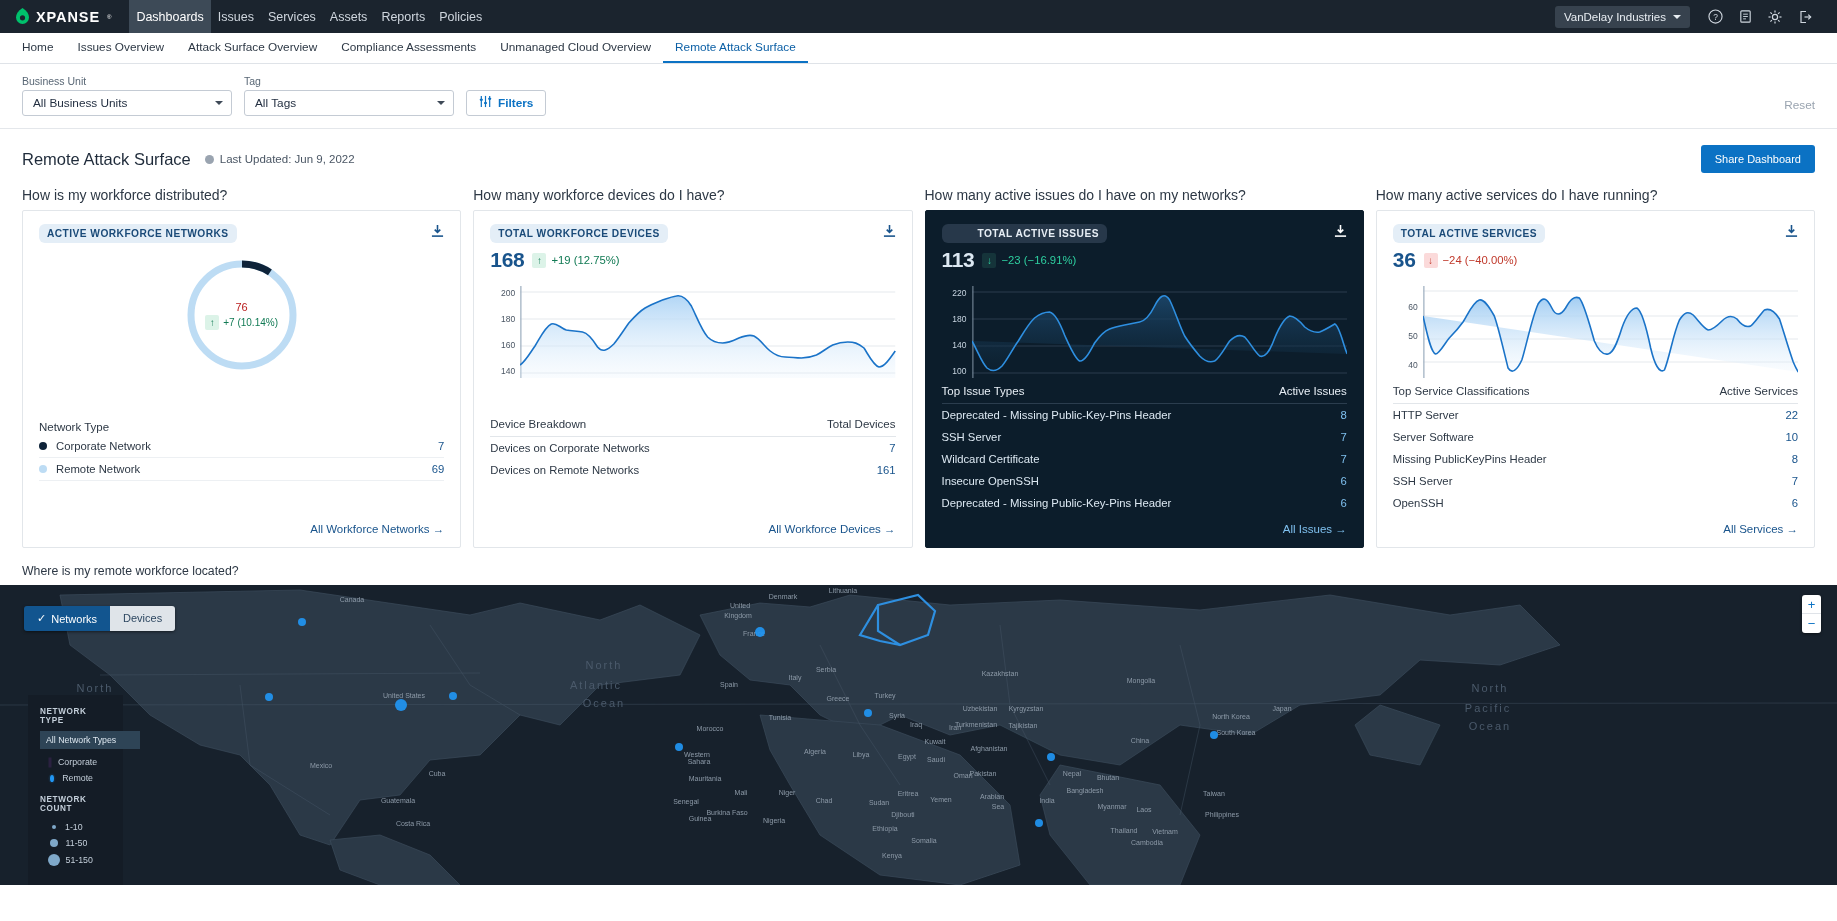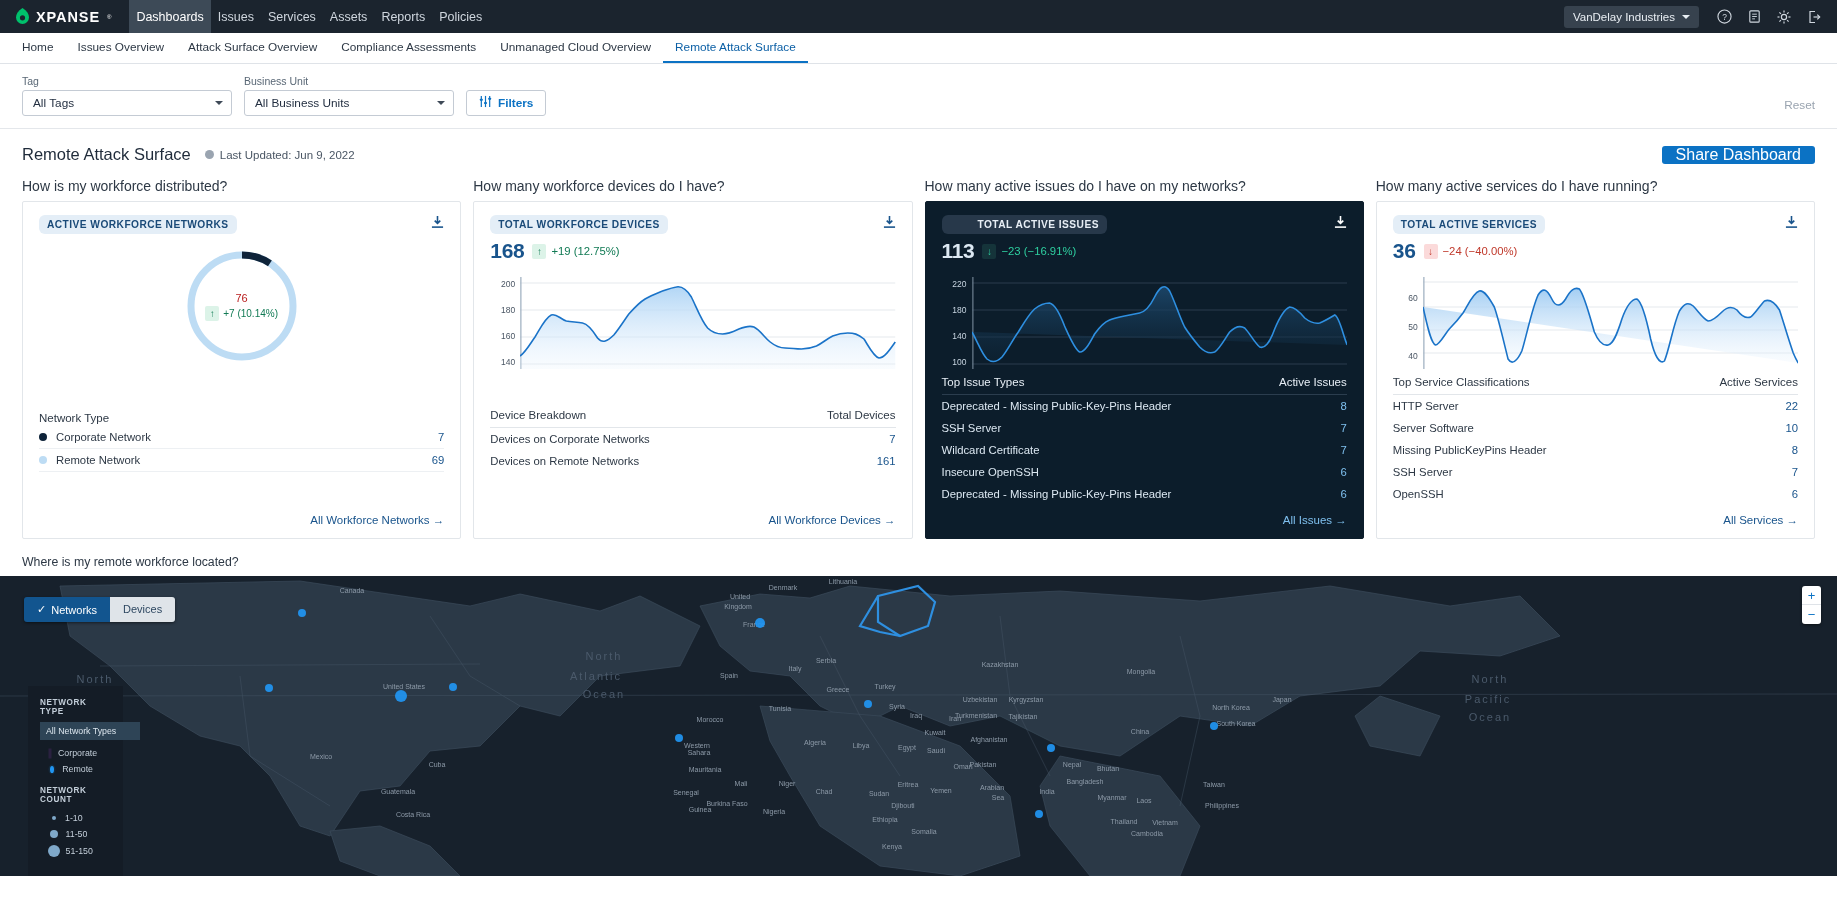--- a/index.html
+++ b/index.html
@@ -20,21 +20,21 @@
   .brand-mark { width: 13px; height: 17px; position: relative; }
   .brand-mark svg { display: block; }
   .brand-text { color: #fff; font-size: 14.5px; font-weight: bold; letter-spacing: 0.9px; }
   .brand-tm { color: #fff; font-size: 6px; vertical-align: super; }
   .nav-items { display: flex; align-items: stretch; }
   .nav-item {
     display: flex; align-items: center; padding: 0 7px; color: #cfd6de;
     font-size: 12.5px; cursor: pointer;
   }
   .nav-item.active { background: #3d4a57; color: #ffffff; }
-  .nav-right { margin-left: auto; display: flex; align-items: center; gap: 4px; padding-right: 10px; }
+  .nav-right { margin-left: auto; display: flex; align-items: center; gap: 4px; padding-right: 19px; }
   .org-chip {
     background: #37424e; color: #e8edf2; font-size: 11.5px; border-radius: 3px;
     padding: 5px 9px; display: flex; align-items: center; gap: 7px; cursor: pointer;
     margin-right: 8px;
   }
   .caret-dn { width: 0; height: 0; border-left: 4px solid transparent; border-right: 4px solid transparent; border-top: 4.5px solid #e8edf2; }
   .nav-icon { width: 26px; height: 26px; display: flex; align-items: center; justify-content: center; cursor: pointer; }
   .nav-icon svg { display: block; }
 
   
@@ -74,21 +74,21 @@
   
   .page { padding: 16px 22px 0 22px; }
   .page-head { display: flex; align-items: center; gap: 14px; }
   .page-title { font-size: 16.5px; color: #1f2b3a; font-weight: normal; }
   .updated { display: flex; align-items: center; gap: 6px; font-size: 11.5px; color: #4a5664; }
   .info-dot {
     width: 9px; height: 9px; border-radius: 50%; background: #9aa4b0; display: inline-block;
   }
   .share-btn {
     margin-left: auto; background: #0b72c4; color: #fff; border: none; border-radius: 3px;
-    font-size: 16px; padding: 0 14px; cursor: pointer; font-family: inherit;
+    font-size: 11px; padding: 8px 14px; cursor: pointer; font-family: inherit;
   }
 
   
   .card-row { display: flex; gap: 12px; margin-top: 14px; }
   .card-col { flex: 1; display: flex; flex-direction: column; }
   .card-q { font-size: 14px; color: #2d3845; margin-bottom: 7px; }
   .card {
     background: #fff; border: 1px solid #e2e6ea; border-radius: 2px;
     height: 338px; padding: 13px 16px 12px 16px; display: flex; flex-direction: column;
     position: relative;
@@ -268,30 +268,30 @@
   <div class="subnav-item">Home</div>
   <div class="subnav-item">Issues Overview</div>
   <div class="subnav-item">Attack Surface Overview</div>
   <div class="subnav-item">Compliance Assessments</div>
   <div class="subnav-item">Unmanaged Cloud Overview</div>
   <div class="subnav-item active">Remote Attack Surface</div>
 </div>
 
 <div class="filterbar">
   <div class="field-group">
+    <div class="field-label">Business Unit</div>
+    <div class="select-box">
+      <span class="sel-val">All Business Units</span>
+      <span class="caret-dn" style="border-top-color:#3f4a58"></span>
+    </div>
+  </div>
+  <div class="field-group">
     <div class="field-label">Tag</div>
     <div class="select-box">
       <span class="sel-val">All Tags</span>
-      <span class="caret-dn" style="border-top-color:#3f4a58"></span>
-    </div>
-  </div>
-  <div class="field-group">
-    <div class="field-label">Business Unit</div>
-    <div class="select-box">
-      <span class="sel-val">All Business Units</span>
       <span class="caret-dn" style="border-top-color:#3f4a58"></span>
     </div>
   </div>
   <div class="filters-btn">
     <span>
       <svg width="13" height="13" viewBox="0 0 14 14">
           <g stroke="#0b72c4" stroke-width="1.3">
             <line x1="2.5" y1="1" x2="2.5" y2="13"></line>
             <line x1="7" y1="1" x2="7" y2="13"></line>
             <line x1="11.5" y1="1" x2="11.5" y2="13"></line>

